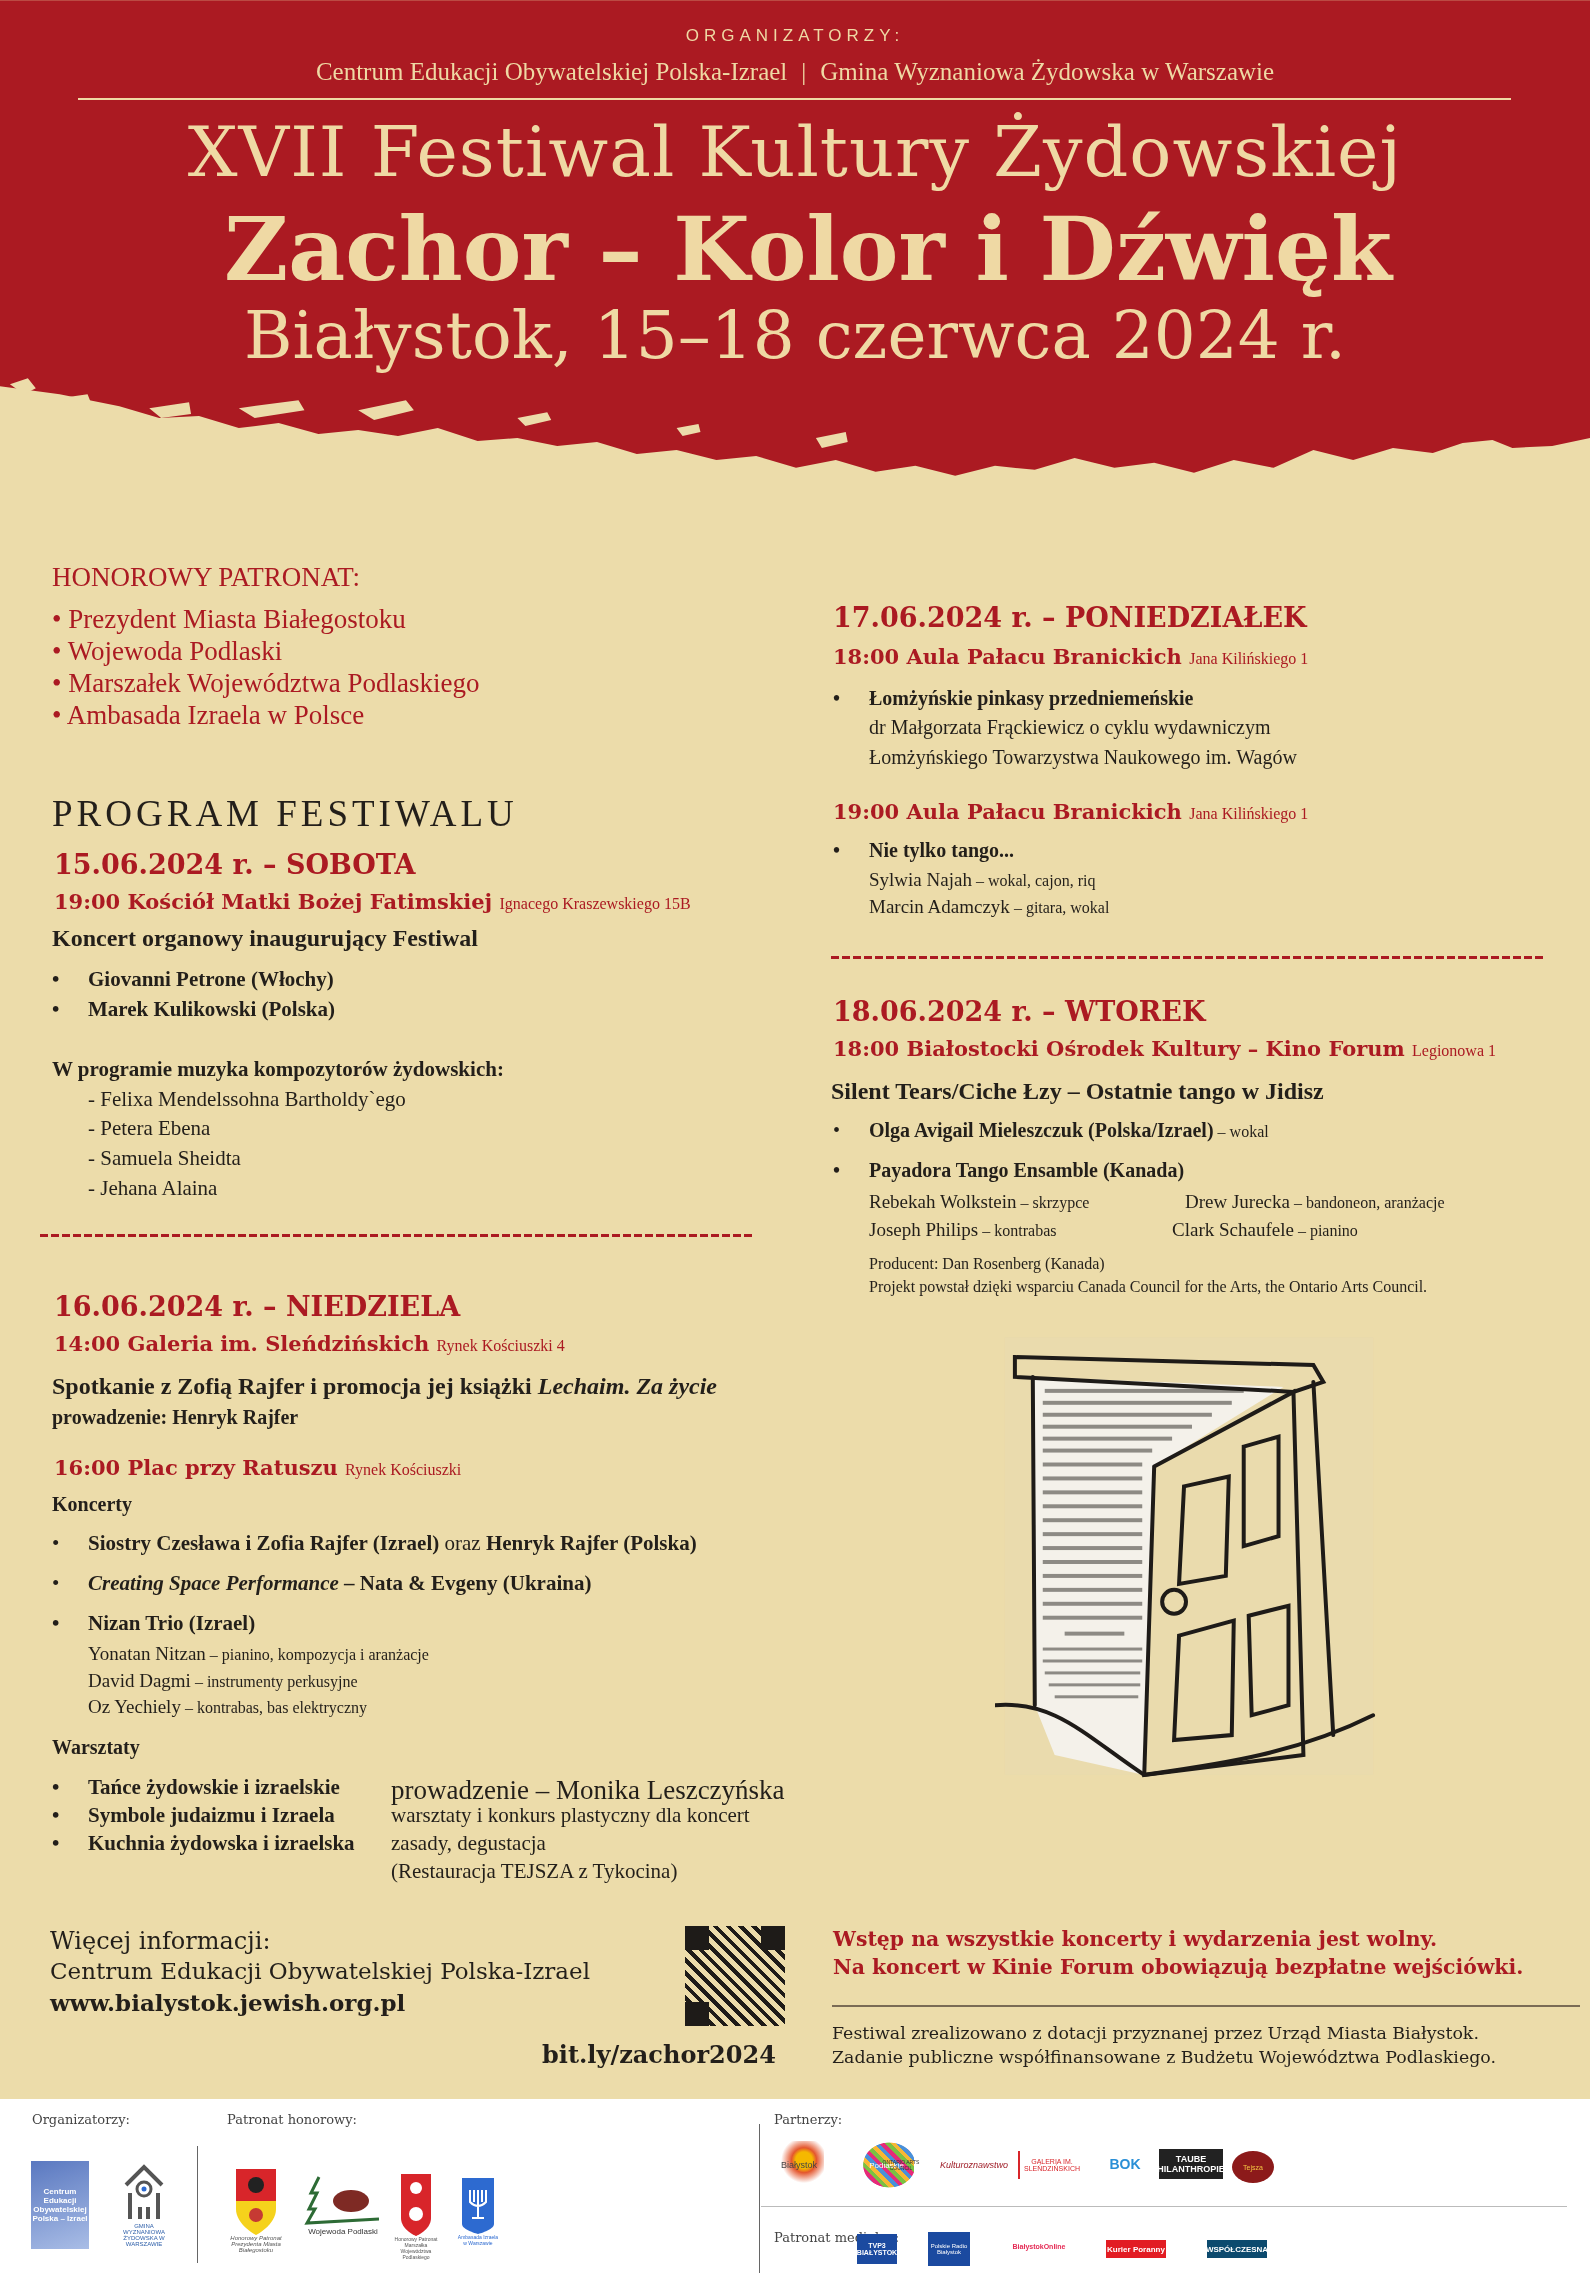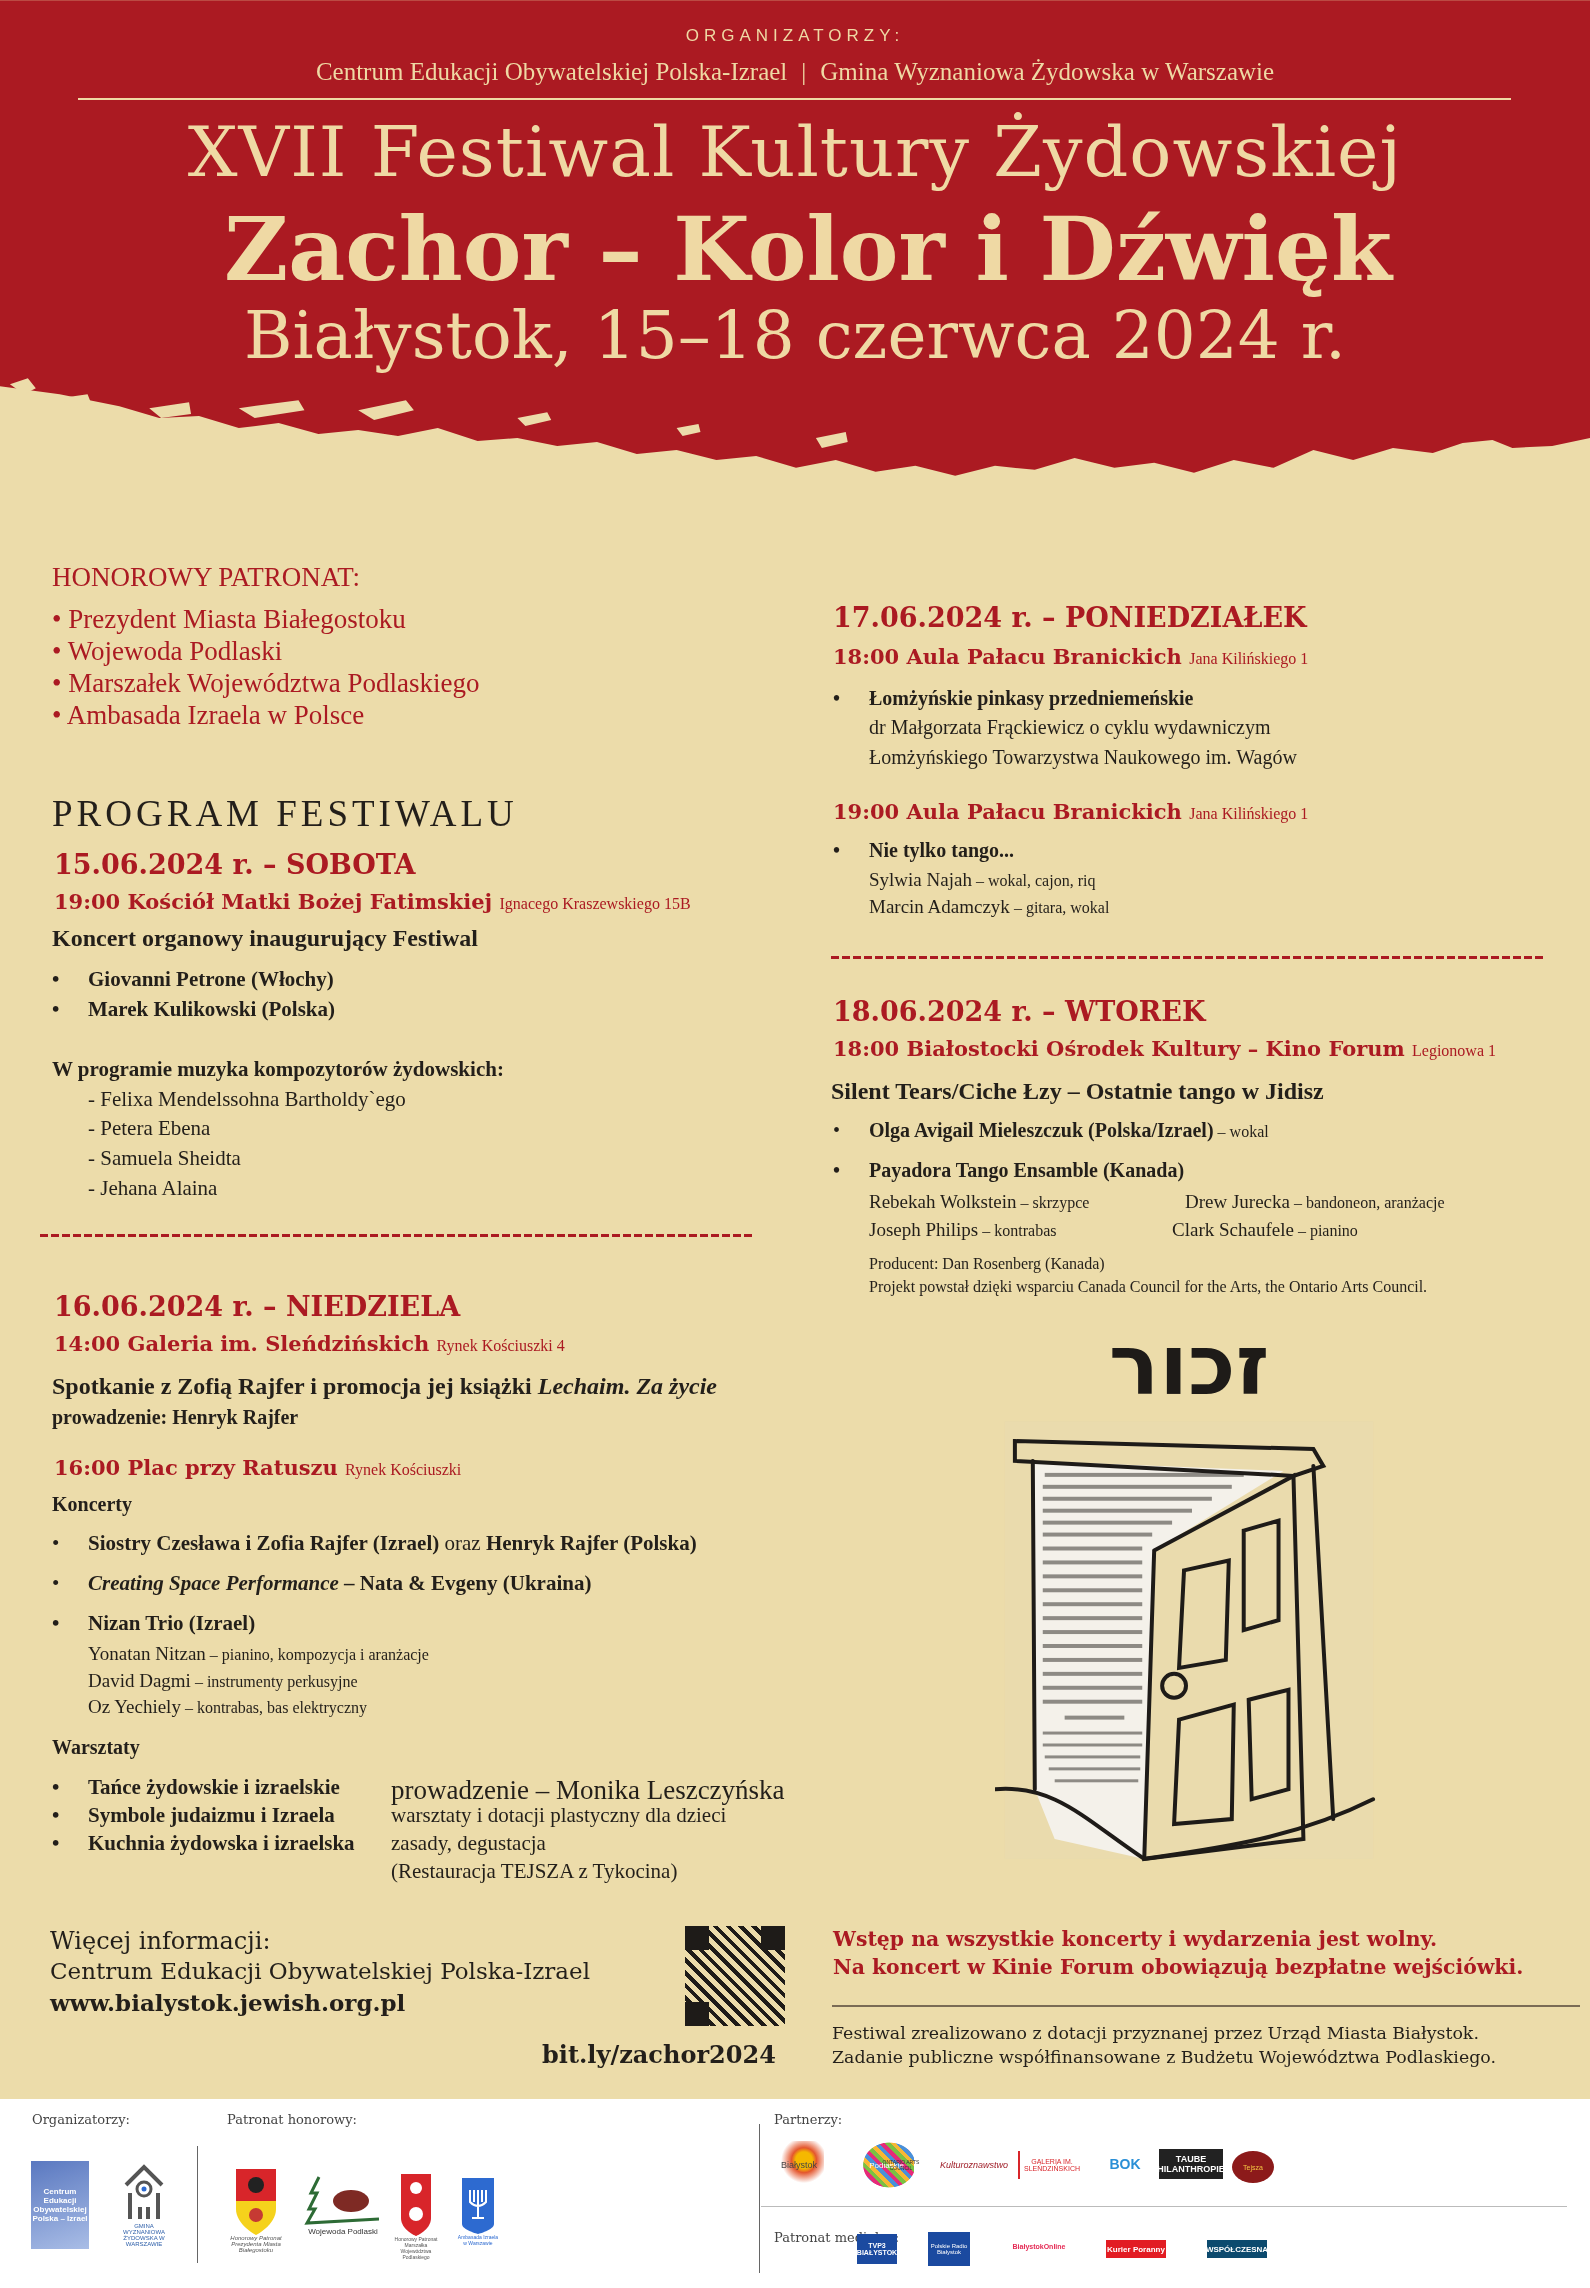--- a/index.html
+++ b/index.html
@@ -93,21 +93,21 @@
 <div class="abs bul" style="left:52px; top:1531px;"><span class="b">Siostry Czesława i Zofia Rajfer (Izrael)</span><span> oraz </span><span class="b">Henryk Rajfer (Polska)</span></div>
 <div class="abs bul" style="left:52px; top:1571px;"><span class="b i">Creating Space Performance</span><span class="b"> – Nata &amp; Evgeny (Ukraina)</span></div>
 <div class="abs bul b" style="left:52px; top:1611px;">Nizan Trio (Izrael)</div>
 <div class="abs" style="left:88px; top:1643px; font-size:19px;"><span>Yonatan Nitzan</span><span class="small"> – pianino, kompozycja i aranżacje</span></div>
 <div class="abs" style="left:88px; top:1670px; font-size:19px;"><span>David Dagmi</span><span class="small"> – instrumenty perkusyjne</span></div>
 <div class="abs" style="left:88px; top:1696px; font-size:19px;"><span>Oz Yechiely</span><span class="small"> – kontrabas, bas elektryczny</span></div>
 <div class="abs b" style="left:52px; top:1736px; font-size:20px;">Warsztaty</div>
 <div class="abs bul b" style="left:52px; top:1775px;">Tańce żydowskie i izraelskie</div>
 <div class="abs" style="left:391px; top:1775px; font-size:27px;text-align:right;">prowadzenie – Monika Leszczyńska</div>
 <div class="abs bul b" style="left:52px; top:1803px;">Symbole judaizmu i Izraela</div>
-<div class="abs" style="left:391px; top:1803px; font-size:21px;">warsztaty i dotacji plastyczny dla dzieci</div>
+<div class="abs" style="left:391px; top:1803px; font-size:21px;">warsztaty i konkurs plastyczny dla koncert</div>
 <div class="abs bul b" style="left:52px; top:1831px;">Kuchnia żydowska i izraelska</div>
 <div class="abs" style="left:391px; top:1831px; font-size:21px;">zasady, degustacja</div>
 <div class="abs" style="left:391px; top:1859px; font-size:21px;">(Restauracja TEJSZA z Tykocina)</div>
 
 <div class="abs day-h" style="left:833px; top:602px;">17.06.2024 r. – PONIEDZIAŁEK</div>
 <div class="abs venue" style="left:833px; top:644px;"><span>18:00 Aula Pałacu Branickich</span> <span class="addr">Jana Kilińskiego 1</span></div>
 <div class="abs bul b" style="left:833px; top:687px; font-size:20px;">Łomżyńskie pinkasy przedniemeńskie</div>
 <div class="abs" style="left:869px; top:716px; font-size:20px;">dr Małgorzata Frąckiewicz o cyklu wydawniczym</div>
 <div class="abs" style="left:869px; top:746px; font-size:20px;">Łomżyńskiego Towarzystwa Naukowego im. Wagów</div>
 <div class="abs venue" style="left:833px; top:799px;"><span>19:00 Aula Pałacu Branickich</span> <span class="addr">Jana Kilińskiego 1</span></div>
@@ -122,21 +122,20 @@
 <div class="abs bul" style="left:833px; top:1119px; font-size:20px;"><span class="b">Olga Avigail Mieleszczuk (Polska/Izrael)</span><span class="small"> – wokal</span></div>
 <div class="abs bul b" style="left:833px; top:1159px; font-size:20px;">Payadora Tango Ensamble (Kanada)</div>
 <div class="abs" style="left:869px; top:1191px; font-size:19px;"><span>Rebekah Wolkstein</span><span class="small"> – skrzypce</span></div>
 <div class="abs" style="left:1172px; top:1191px; font-size:19px;margin-left:13px;"><span>Drew Jurecka</span><span class="small"> – bandoneon, aranżacje</span></div>
 <div class="abs" style="left:869px; top:1219px; font-size:19px;"><span>Joseph Philips</span><span class="small"> – kontrabas</span></div>
 <div class="abs" style="left:1172px; top:1219px; font-size:19px;"><span>Clark Schaufele</span><span class="small"> – pianino</span></div>
 <div class="abs" style="left:869px; top:1255px; font-size:16px;">Producent: Dan Rosenberg (Kanada)</div>
 <div class="abs" style="left:869px; top:1278px; font-size:16px;">Projekt powstał dzięki wsparciu Canada Council for the Arts, the Ontario Arts Council.</div>
 
 <div class="zachor">
-  <div style="text-align:center; font-family:'DejaVu Sans', sans-serif; font-weight:bold; font-size:84px; line-height:1; color:#1e1b18; direction:rtl;">זכור</div>
   <svg width="388" height="448" viewBox="0 0 390 450" style="margin-top:14px;">
     <rect x="10" y="0" width="370" height="440" fill="#e8d9af" opacity="0.5"></rect>
     <path d="M38,40 L40,370 L60,420 L150,440 L160,130 L290,50 L38,40 Z" fill="#f4f1ea"></path>
     <g fill="#3a3632" opacity="0.55">
       <rect x="50" y="52" width="200" height="4"></rect>
         <rect x="48" y="64" width="190" height="4"></rect>
         <rect x="48" y="76" width="170" height="4"></rect>
       <rect x="48" y="88" width="150" height="4"></rect>
         <rect x="48" y="100" width="130" height="4"></rect>
         <rect x="48" y="112" width="110" height="4"></rect>

